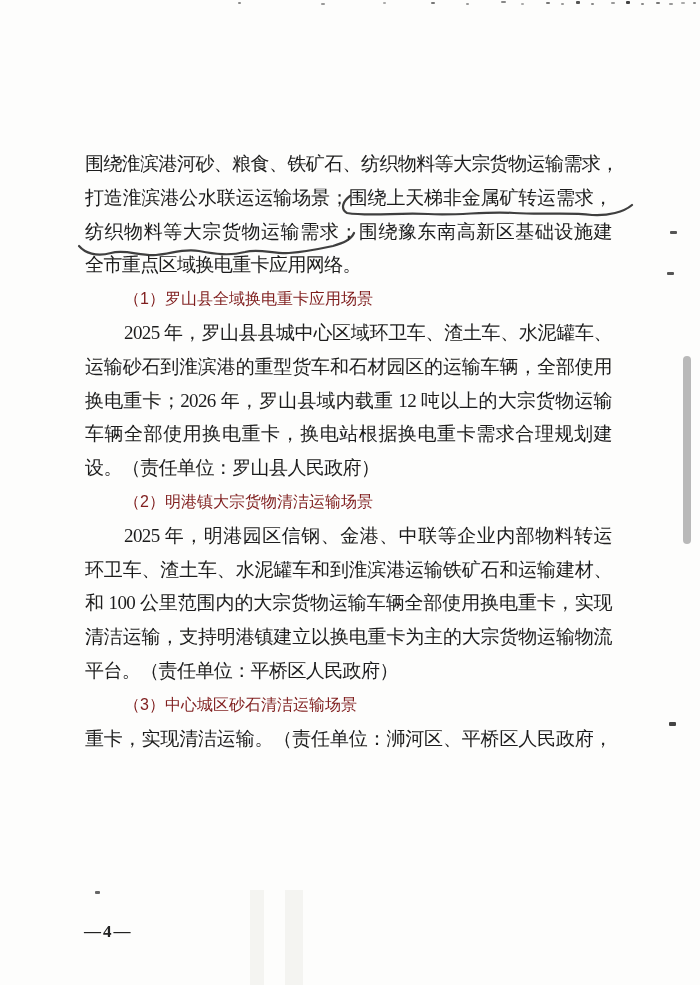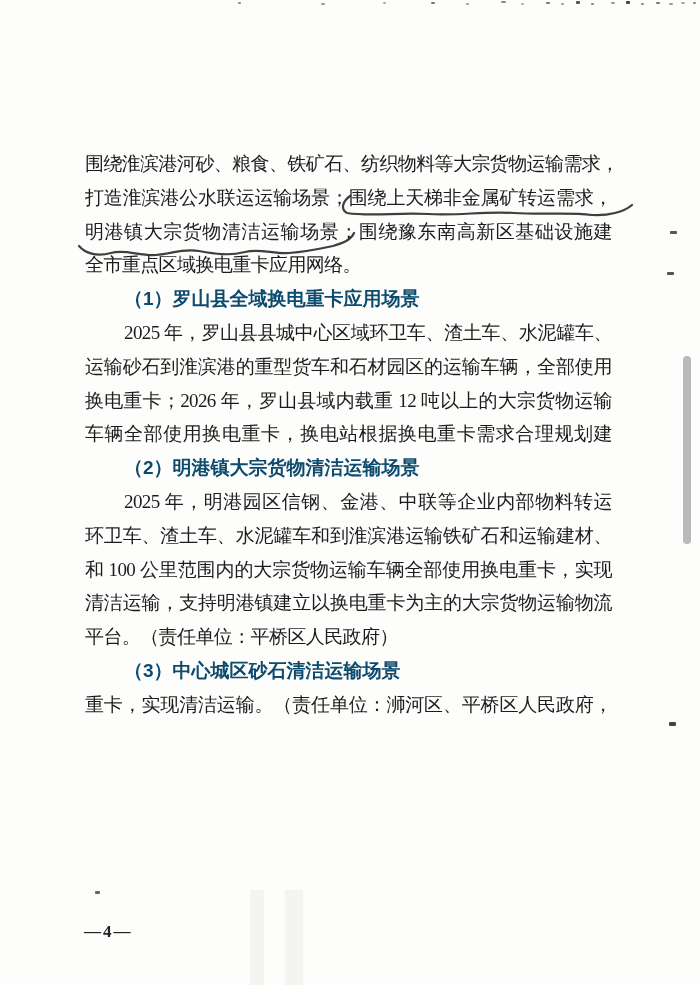--- a/index.html
+++ b/index.html
@@ -23,22 +23,22 @@
     font-size:19px;letter-spacing:-0.6px;
     white-space:nowrap;
     width:527px;
     text-align:justify;text-align-last:justify;
     box-sizing:border-box;
   }
   .line.nj{text-align-last:left;}
   .line.indent{padding-left:39px;}
   .line.heading{
     font-family:"Liberation Sans","DejaVu Sans",sans-serif;
-    font-weight:700;font-size:19px;letter-spacing:0;
-    color:#0c4a6e;
+    font-weight:400;font-size:16px;letter-spacing:0;
+    color:#7f1d1d;
   }
   
   .page-number{
     position:absolute;left:84px;top:922px;
     font-size:17px;font-weight:600;letter-spacing:2px;
     color:#222;
     font-family:"Liberation Serif","DejaVu Serif",serif;
   }
   
   .annotation-layer{
@@ -58,27 +58,28 @@
 <body>
 
 <div class="canvas" style="background: rgb(253, 253, 252);">
 
   <div class="streak" style="left:250px;top:890px;width:14px;height:95px;"></div>
   <div class="streak" style="left:285px;top:890px;width:18px;height:95px;"></div>
 
   <div class="text-block">
       <div class="line">围绕淮滨港河砂、粮食、铁矿石、纺织物料等大宗货物运输需求，</div>
       <div class="line">打造淮滨港公水联运运输场景；围绕上天梯非金属矿转运需求，</div>
-      <div class="line">明港镇大宗货物清洁运输场景；围绕豫东南高新区基础设施建</div>
+      <div class="line">纺织物料等大宗货物运输需求；围绕豫东南高新区基础设施建</div>
       <div class="line nj">全市重点区域换电重卡应用网络。</div>
       <div class="line heading indent nj">（1）罗山县全域换电重卡应用场景</div>
       <div class="line indent">2025 年，罗山县县城中心区域环卫车、渣土车、水泥罐车、</div>
       <div class="line">运输砂石到淮滨港的重型货车和石材园区的运输车辆，全部使用</div>
       <div class="line">换电重卡；2026 年，罗山县域内载重 12 吨以上的大宗货物运输</div>
       <div class="line">车辆全部使用换电重卡，换电站根据换电重卡需求合理规划建</div>
+      <div class="line nj">设。（责任单位：罗山县人民政府）</div>
       <div class="line heading indent nj">（2）明港镇大宗货物清洁运输场景</div>
       <div class="line indent">2025 年，明港园区信钢、金港、中联等企业内部物料转运</div>
       <div class="line">环卫车、渣土车、水泥罐车和到淮滨港运输铁矿石和运输建材、</div>
       <div class="line">和 100 公里范围内的大宗货物运输车辆全部使用换电重卡，实现</div>
       <div class="line">清洁运输，支持明港镇建立以换电重卡为主的大宗货物运输物流</div>
       <div class="line nj">平台。（责任单位：平桥区人民政府）</div>
       <div class="line heading indent nj">（3）中心城区砂石清洁运输场景</div>
       <div class="line">重卡，实现清洁运输。（责任单位：浉河区、平桥区人民政府，</div>
     </div>
 

